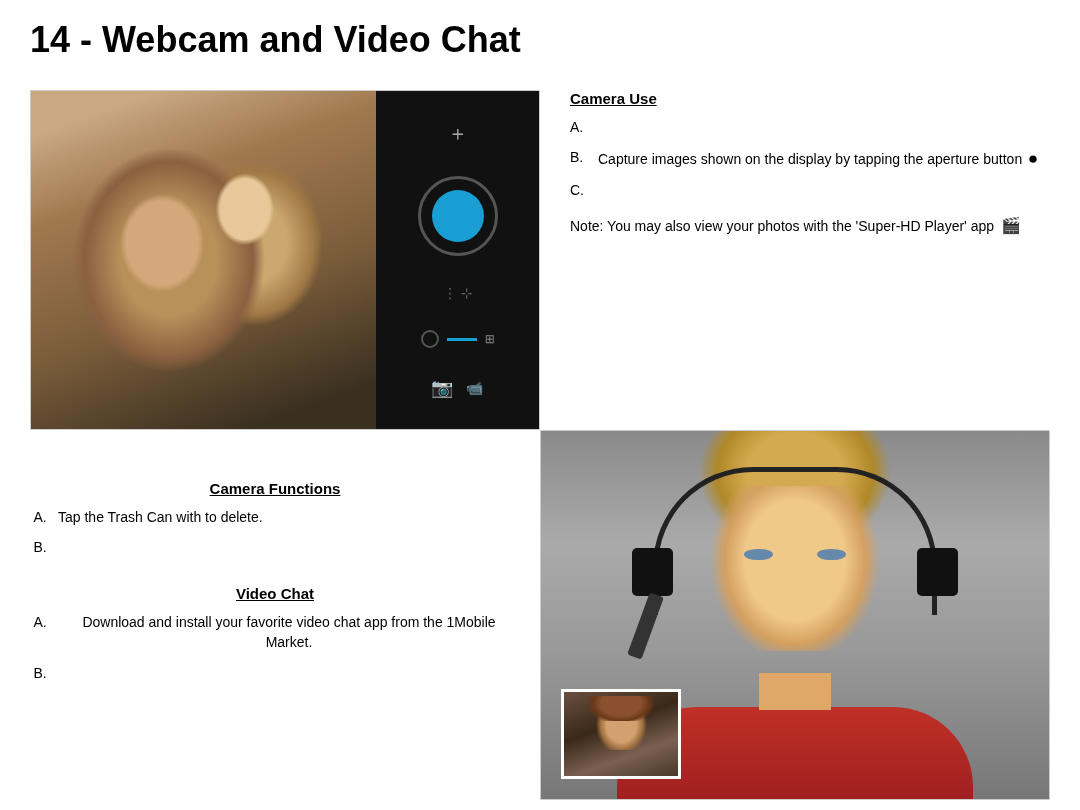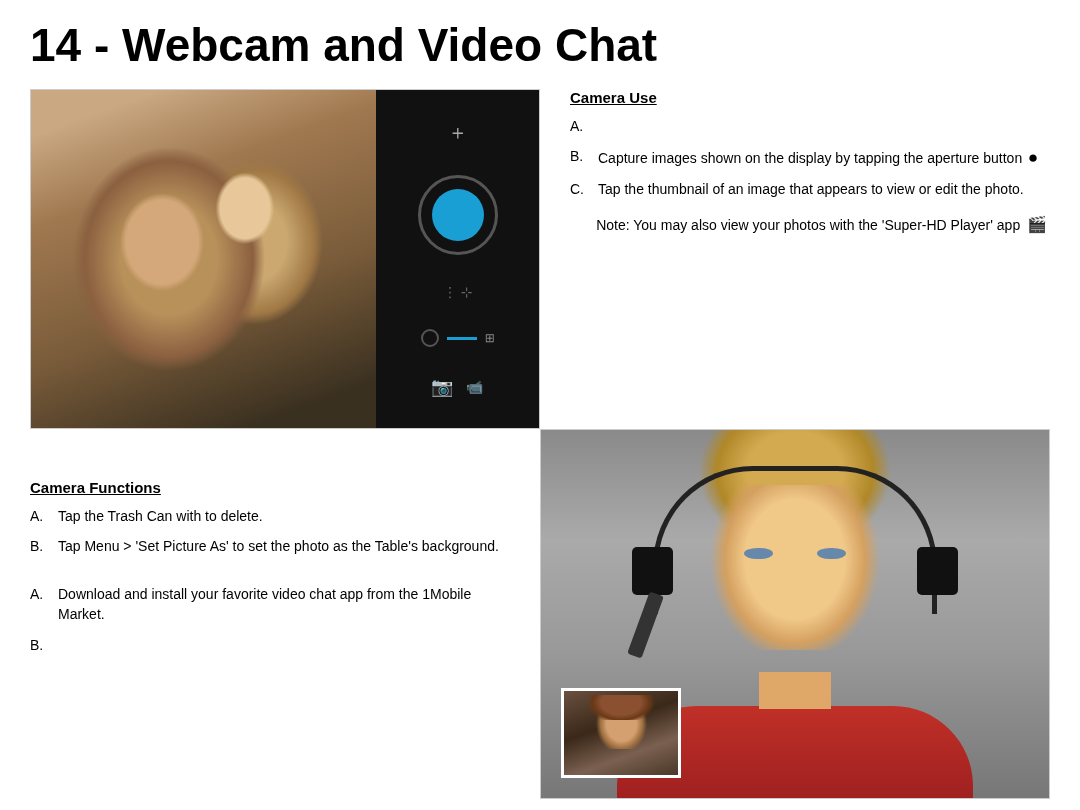--- a/index.html
+++ b/index.html
@@ -5,23 +5,23 @@
     * { box-sizing: border-box; margin: 0; padding: 0; }
     body {
       font-family: 'Segoe UI', Arial, sans-serif;
       background: #fff;
       color: #000;
       width: 1080px;
       min-height: 810px;
       padding: 20px 30px;
     }
     h1 {
-      font-size: 46px;
+      font-size: 36px;
       font-weight: 900;
-      margin-bottom: 18px;
+      margin-bottom: 30px;
       line-height: 1.1;
     }
     .main-grid {
       display: grid;
       grid-template-columns: 1fr 1fr;
       grid-template-rows: auto auto;
       gap: 0;
     }
     .top-left {
       grid-column: 1;
@@ -31,20 +31,21 @@
       grid-column: 2;
       grid-row: 1;
       padding-left: 30px;
       padding-bottom: 12px;
     }
     .bottom-left {
       grid-column: 1;
       grid-row: 2;
       padding-top: 30px;
       padding-right: 20px;
+      text-align: center;
     }
     .bottom-right {
       grid-column: 2;
       grid-row: 2;
       position: relative;
     }
     
     .camera-image {
       width: 100%;
       height: 340px;
@@ -157,21 +158,20 @@
       line-height: 1.45;
     }
     .list-letter {
       min-width: 20px;
       font-size: 14px;
     }
     .note-text {
       font-size: 14px;
       margin-top: 14px;
       line-height: 1.5;
-      text-align: right;
     }
     
     .inline-icon {
       display: inline-block;
       margin: 0 3px;
       font-size: 16px;
     }
     
     .video-chat-image {
       width: 100%;
@@ -237,45 +237,44 @@
     <ul class="instruction-list">
       <li>
         <span class="list-letter">A.</span>
       </li>
       <li>
         <span class="list-letter">B.</span>
         <span>Capture images shown on the display by tapping the aperture button <span class="inline-icon">⏺</span></span>
       </li>
       <li>
         <span class="list-letter">C.</span>
-        <span>Tap the thumbnail of an image that appears to view or edit the photo.</span>
       </li>
     </ul>
     <p class="note-text">
       <span>Note: You may also view your photos with the 'Super-HD Player' app</span>
       <span class="inline-icon">🎬</span>
     </p>
   </div>
 
   <div class="bottom-left">
     <div class="bottom-left-content">
       <p class="section-heading">Camera Functions</p>
       <ul class="instruction-list">
         <li>
           <span class="list-letter">A.</span>
           <span>Tap the Trash Can with to delete.</span>
         </li>
         <li>
           <span class="list-letter">B.</span>
-          <span>Tap Menu &gt; 'Set Picture As' to set the photo as the Table's background.</span>
         </li>
       </ul>
 
       <br>
 
+      <p class="section-heading">Video Chat</p>
       <ul class="instruction-list">
         <li>
           <span class="list-letter">A.</span>
           <span>Download and install your favorite video chat app from the 1Mobile Market.</span>
         </li>
         <li>
           <span class="list-letter">B.</span>
         </li>
       </ul>
     </div>

